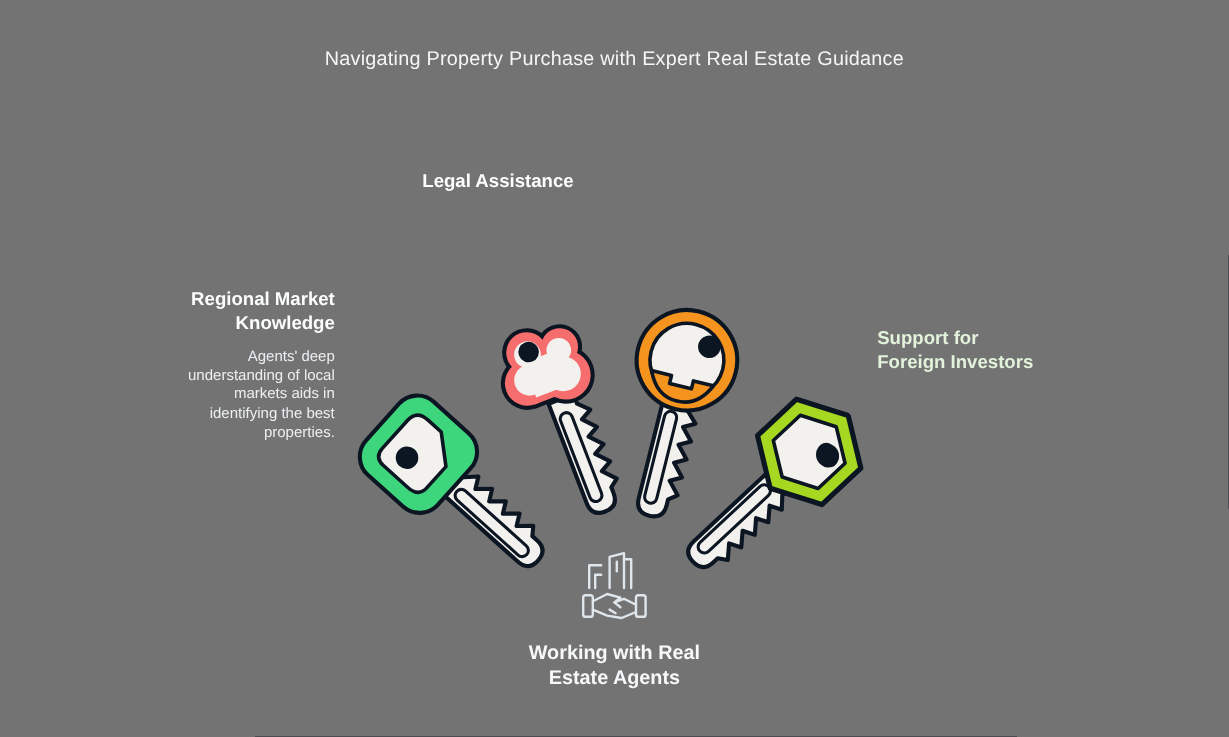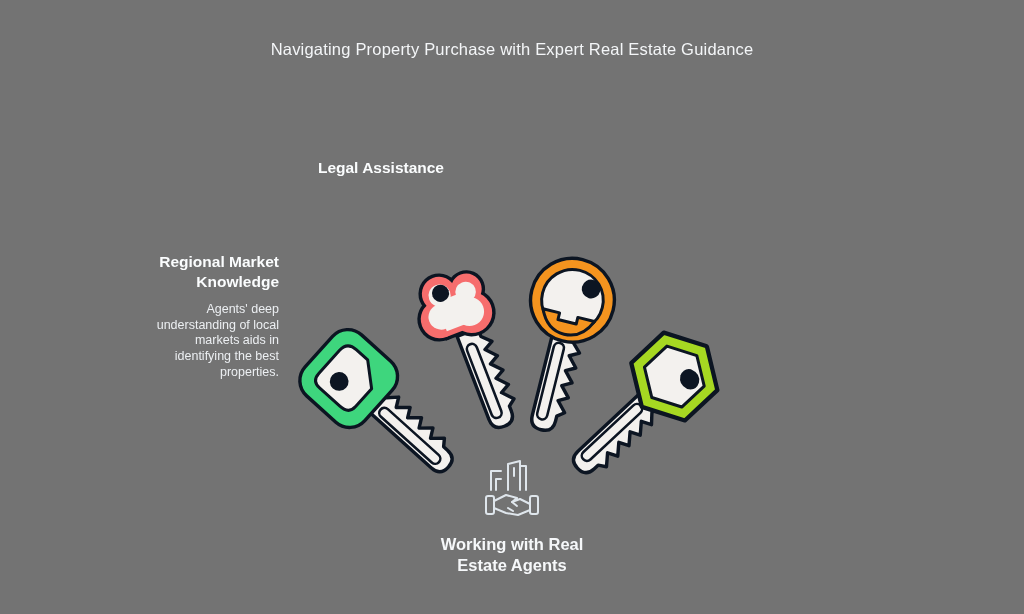--- a/index.html
+++ b/index.html
@@ -18,23 +18,23 @@
   .section .heading{
     font-size:15.5px;font-weight:bold;line-height:1.32;
     color:#fbfdfe;white-space:pre-line;margin:0 0 9px 0;
   }
   .section .body{
     font-size:12.5px;line-height:1.26;color:#eceff2;
     white-space:pre-line;margin:0;
   }
   .align-right{text-align:right;}
   .align-left{text-align:left;}
-  .sec-legal{left:292px;top:142px;margin-top:16px;}
+  .sec-legal{left:326px;top:142px;}
   .sec-regulatory{left:565px;top:121px;}
-  .sec-regional{left:127px;top:252px;}
+  .sec-regional{left:127px;top:240px;}
   .sec-support{left:731px;top:273px;}
   .sec-support .heading{color:#e2f2db;}
   .key{position:absolute;width:94px;height:184px;}
   .key svg{display:block;width:100%;height:100%;}
   .key-green {left:300px;top:333px;transform:rotate(-48deg);transform-origin:47px 44px;}
   .key-coral {left:408px;top:256px;transform:rotate(-21deg);transform-origin:47px 44px;}
   .key-orange{left:526px;top:254px;transform:rotate(14deg); transform-origin:47px 44px;}
   .key-lime  {left:629px;top:331px;transform:rotate(47deg); transform-origin:47px 44px;}
   .center-icon{position:absolute;left:484px;top:456px;width:56px;height:64px;}
   .center-caption{
@@ -59,20 +59,22 @@
     <div class="heading">Regional Market
 Knowledge</div>
     <p class="body">Agents' deep
 understanding of local
 markets aids in
 identifying the best
 properties.</p>
   </div>
 
   <div class="section sec-support align-left">
+    <div class="heading">Support for
+Foreign Investors</div>
   </div>
 
   <div class="key key-green">
     <svg viewBox="0 0 110 215" xmlns="http://www.w3.org/2000/svg">
       <path d="M42,92 L68,92 L68,102 L78,112 L67,118 L78,130 L67,136 L78,148 L67,154 L78,166 L67,172 L78,184 L70,190 L70,196 Q70,210 56,210 Q42,210 42,196 Z" fill="#f3f1ee" stroke="#0c1522" stroke-width="4" stroke-linejoin="round"></path>
       <rect x="47" y="106" width="12" height="92" rx="6" fill="#f3f1ee" stroke="#0c1522" stroke-width="3"></rect>
       <rect x="7" y="7" width="96" height="94" rx="24" fill="#3ed67d" stroke="#0c1522" stroke-width="4"></rect>
       <path d="M36,24 L72,24 Q86,24 86,38 L86,56 L64,82 L36,82 Q24,82 24,68 L24,36 Q24,24 36,24 Z" fill="#f3f1ee" stroke="#0c1522" stroke-width="3.5" stroke-linejoin="round"></path>
       <circle cx="45" cy="48" r="11" fill="#0c1522"></circle>
     </svg>

